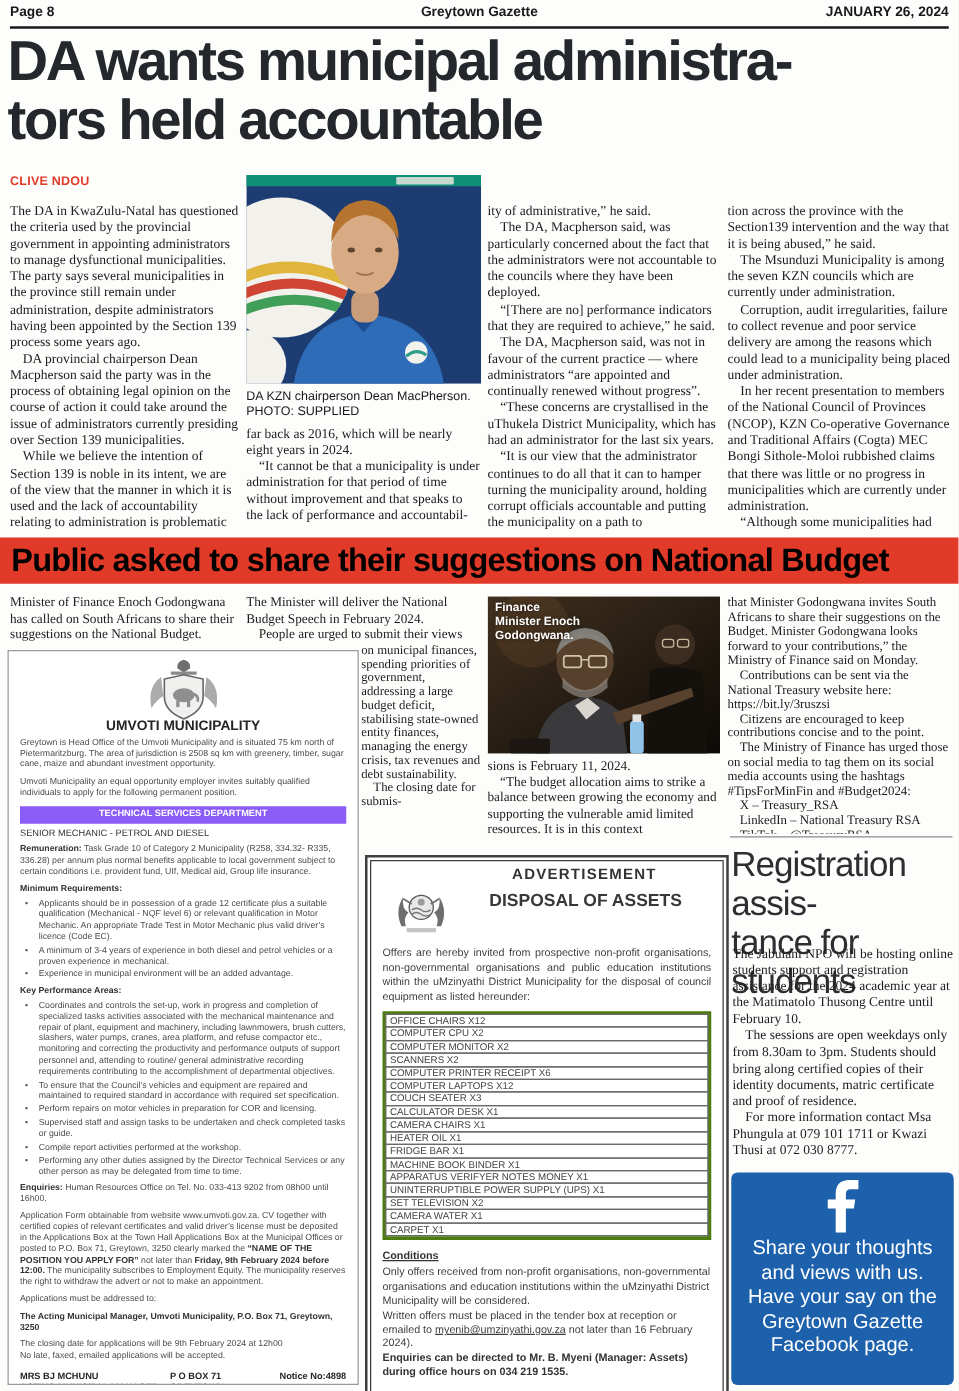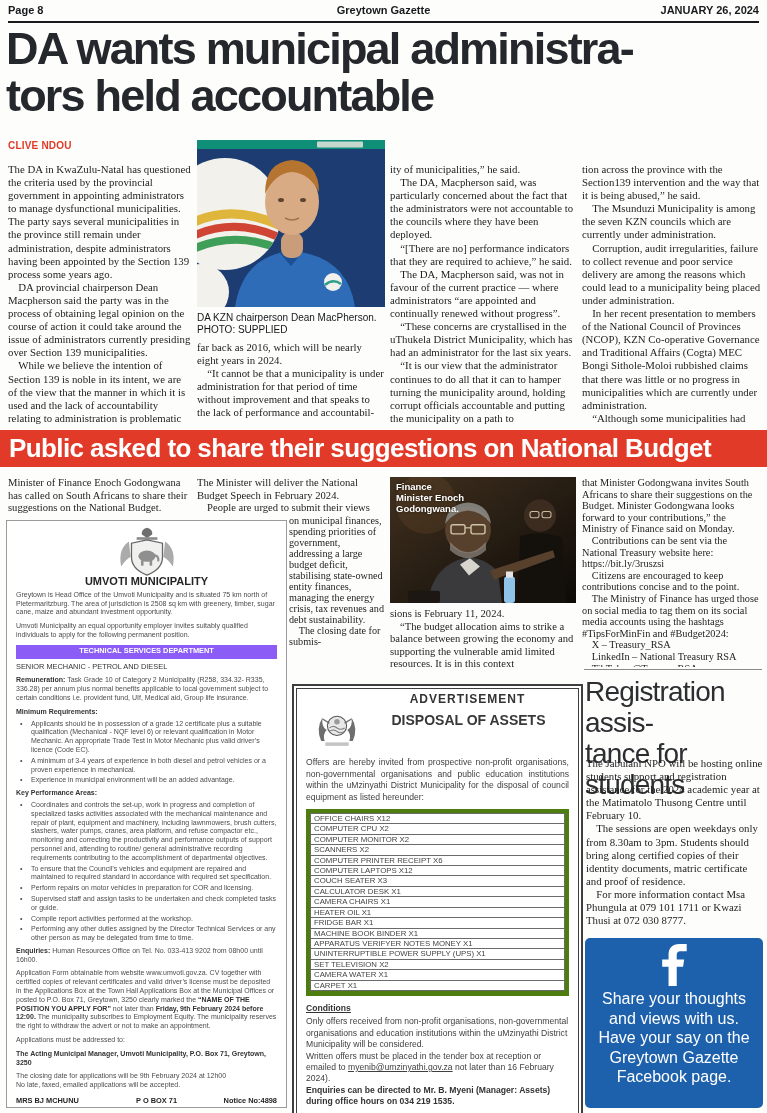--- a/index.html
+++ b/index.html
@@ -32,21 +32,21 @@
 
   .lead2wrap { position:absolute; top:140px; left:197px; width:188px; height:285px; overflow:hidden; }
   .photo1 { width:188px; height:167px; display:block; }
   .caption { font-family:"Liberation Sans",sans-serif; font-size:10px; line-height:11.5px;
              color:#15171a; margin:5px 0 6px; }
   .caption b { font-weight:400;margin-top:16px; }
   .lead2wrap .col-flow { font-size:10.8px; line-height:13.1px; }
 
   
   .banner { position:absolute; top:430px; left:0; width:767px; height:37px; background:#e23a28;
-            color:#ffffff; font-family:"Liberation Sans",sans-serif; font-weight:700;
+            color:#000000; font-family:"Liberation Sans",sans-serif; font-weight:700;
             font-size:26px; letter-spacing:-0.6px; display:flex; align-items:center;
             padding-left:9px; }
 
   
   .bud { position:absolute; font-size:10.6px; line-height:12.6px; overflow:hidden; }
   .bud1  { top:477px; left:8px;   width:184px; height:44px; }
   .bud2a { top:477px; left:197px; width:188px; height:42px; }
   .bud2b { top:515px; left:289px; width:97px;  height:156px; font-size:10.2px; line-height:11px; }
   .bud3  { top:608px; left:390px; width:186px; height:62px; }
   .bud4  { top:477px; left:582px; width:181px; height:190px; font-size:10.3px; line-height:11.6px; }
@@ -80,21 +80,21 @@
   .disposal { position:absolute; top:684px; left:292px; width:291px; height:436px;
               border:2px solid #3e3e3e; background:#fff; }
   .disp-in { position:absolute; inset:2px; border:1px solid #3e3e3e; padding:5px 9px 0 9px;
              font-family:"Liberation Sans",sans-serif; font-size:8.6px; line-height:11.4px;
              color:#3f3f3f; overflow:hidden; }
   .adv-head { text-align:center; font-weight:700; font-size:12px; letter-spacing:1px;
               color:#333; padding-left:60px; margin-bottom:2px; }
   .adv-toprow { display:flex; align-items:flex-start; }
   .adv-title { flex:1; text-align:center; font-weight:700; font-size:14px; color:#383838; margin-top:8px; }
   .disp-intro { text-align:justify; margin:4px 0 6px; }
-  .asset-table { border:5px solid #4d7c0f; }
+  .asset-table { border:3px solid #4d7c0f; }
   .asset-row { border:1px solid #6a6a6a; margin:-1px; margin-bottom:0; padding:0 3px;
                font-size:7.8px; line-height:9.4px; color:#444; }
   .cond-h { font-weight:700; text-decoration:underline; color:#333; margin:7px 0 2px; }
   .email { text-decoration:underline; }
   .cond-b { font-weight:700; color:#333; }
   .disp-sig { margin-top:10px; font-weight:700; color:#333; }
 
   
   .reg-rule { position:absolute; top:669px; left:584px; width:178px; height:1px; background:#8a8a8a; }
   .reg-headline { position:absolute; top:676px; left:585px; width:182px;
@@ -161,21 +161,21 @@
     <div class="caption">
       <span>DA KZN chairperson Dean MacPherson. </span><b>PHOTO: SUPPLIED</b>
     </div>
     <div class="col-flow">
         <div class="para">far back as 2016, which will be nearly eight years in 2024.</div>
         <div class="para">“It cannot be that a municipality is under administration for that period of time without improvement and that speaks to the lack of performance and accountabil-</div>
       </div>
   </div>
 
   <div class="col lead3">
-      <div class="para">ity of municipalities,” he said.</div>
+      <div class="para">ity of administrative,” he said.</div>
       <div class="para">The DA, Macpherson said, was particularly concerned about the fact that the administrators were not accountable to the councils where they have been deployed.</div>
       <div class="para">“[There are no] performance indicators that they are required to achieve,” he said.</div>
       <div class="para">The DA, Macpherson said, was not in favour of the current practice — where administrators “are appointed and continually renewed without progress”.</div>
       <div class="para">“These concerns are crystallised in the uThukela District Municipality, which has had an administrator for the last six years.</div>
       <div class="para">“It is our view that the administrator continues to do all that it can to hamper turning the municipality around, holding corrupt officials accountable and putting the municipality on a path to sustainability.</div>
     </div>
   <div class="col lead4">
       <div class="para">tion across the province with the Section139 intervention and the way that it is being abused,” he said.</div>
       <div class="para">The Msunduzi Municipality is among the seven KZN councils which are currently under administration.</div>
       <div class="para">Corruption, audit irregularities, failure to collect revenue and poor service delivery are among the reasons which could lead to a municipality being placed under administration.</div>

